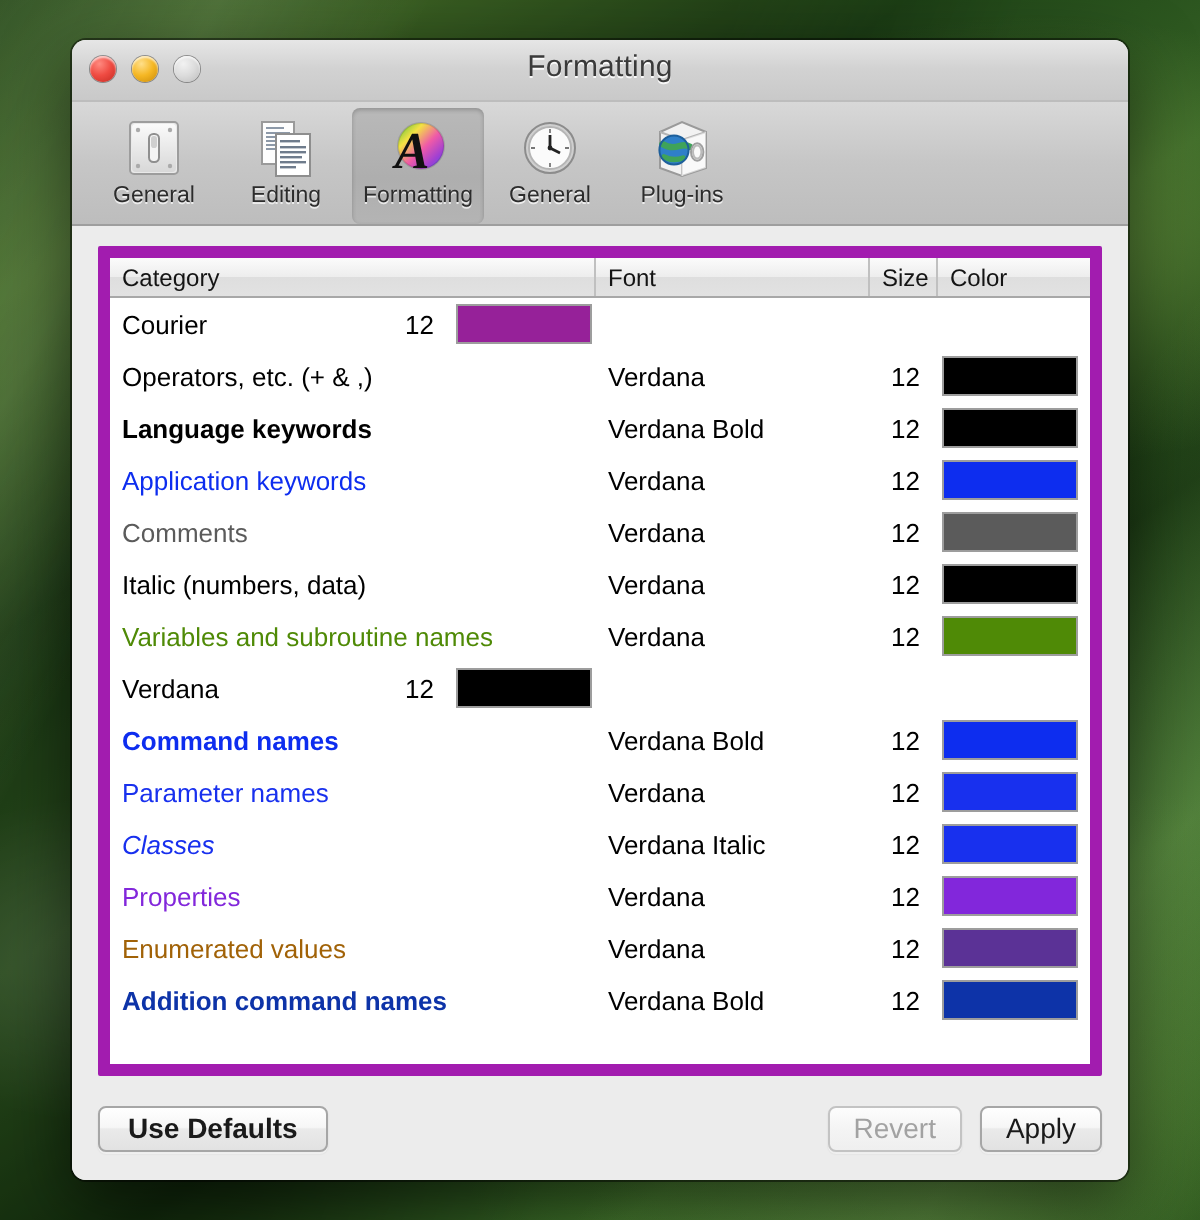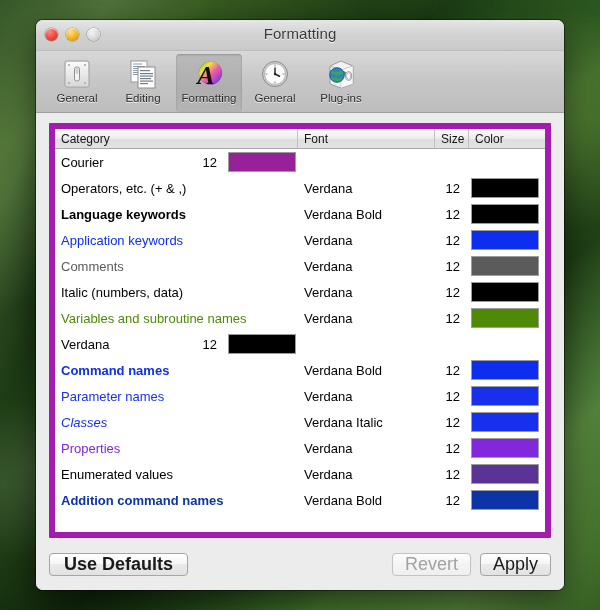--- a/index.html
+++ b/index.html
@@ -195,21 +195,21 @@
     height: 52px;
     flex: none;
     display: flex;
     align-items: center;
     padding: 0 13px;
     box-sizing: border-box;
     background: #ececec;
   }
   .btn {
     font-family: "Liberation Sans", sans-serif;
-    font-size: 18px;
+    font-size: 14px;
     color: #1a1a1a;
     background: linear-gradient(to bottom, #ffffff 0%, #f6f6f6 46%, #eaeaea 50%, #e2e2e2 100%);
     border: 1px solid #a6a6a6;
     border-radius: 4px;
     height: 23px;
     padding: 0 12px;
     box-shadow: 0 1px 0 rgba(255,255,255,0.6), 0 1px 1px rgba(0,0,0,0.10);
     cursor: default;
     line-height: 21px;
     white-space: nowrap;
@@ -448,21 +448,21 @@
             </div>
             <div class="row">
               <div class="cell col-cat" style="color: rgb(130, 39, 219);">Properties</div>
               <div class="cell col-font">Verdana</div>
               <div class="cell col-size size">12</div>
               <div class="cell col-color color">
                 <div class="swatch" style="background: rgb(130, 39, 219);"></div>
               </div>
             </div>
             <div class="row">
-              <div class="cell col-cat" style="color: #000000;">Enumerated values</div>
+              <div class="cell col-cat" style="color: #a16207;">Enumerated values</div>
               <div class="cell col-font">Verdana</div>
               <div class="cell col-size size">12</div>
               <div class="cell col-color color">
                 <div class="swatch" style="background: rgb(91, 50, 150);"></div>
               </div>
             </div>
             <div class="row">
               <div class="cell col-cat b" style="color: rgb(13, 51, 168);">Addition command names</div>
               <div class="cell col-font">Verdana Bold</div>
               <div class="cell col-size size">12</div>

